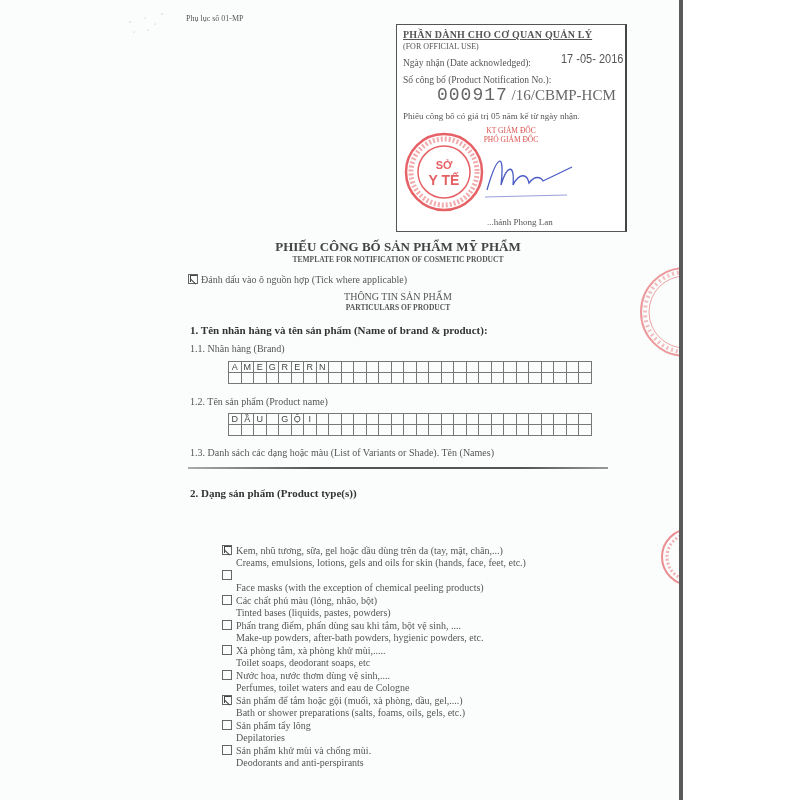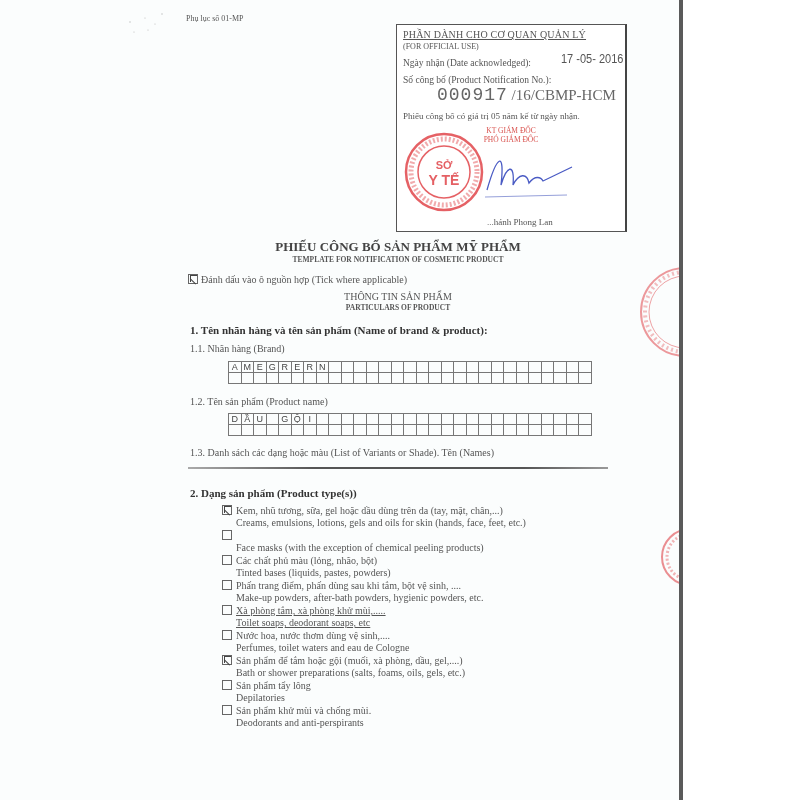--- a/index.html
+++ b/index.html
@@ -20,21 +20,21 @@
   .signature{position:absolute;left:80px;top:120px;}
   .stamp{position:absolute;}
   .center-text{position:absolute;text-align:center;color:#555;}
   .tick-line{position:absolute;left:188px;top:274px;font-size:10px;color:#555;}
   .section{position:absolute;font-size:11px;color:#333;font-weight:bold;}
   .sub{position:absolute;font-size:10px;color:#555;}
   .grid{position:absolute;border-collapse:collapse;}
   .grid td{border:1px solid #777;width:11.5px;height:10px;padding:0;font-family:"Liberation Sans",sans-serif;font-size:9px;color:#444;text-align:center;line-height:10px;}
   .grid td.thick{border-left:1.5px solid #444;}
   .divider{position:absolute;left:188px;top:467px;width:420px;height:1.5px;background:linear-gradient(90deg,#aaa,#555 30%,#555 80%,#999);}
-  .ptype{position:absolute;left:222px;font-size:10px;color:#555;line-height:12px;}
+  .ptype{position:absolute;left:222px;font-size:10px;color:#555;line-height:12px;margin-top:40px;}
   .ptype .box{display:inline-block;width:8px;height:8px;border:1px solid #666;margin-right:4px;vertical-align:-1px;position:relative;}
   .ptype .box.checked::after{content:"";position:absolute;left:1px;top:0px;width:6px;height:6px;border-top:1.5px solid #444;border-left:1.5px solid #444;}
   .ptype .box.checked::before{content:"";position:absolute;left:1px;top:3px;width:8px;height:1.3px;background:#444;transform:rotate(45deg);transform-origin:left center;}
   .ptype .en{display:block;padding-left:14px;}
   .check-inline{display:inline-block;width:8px;height:8px;border:1px solid #666;margin-right:3px;vertical-align:-1px;position:relative;}
   .check-inline::after{content:"";position:absolute;left:1px;top:0;width:6px;height:6px;border-top:1.5px solid #444;border-left:1.5px solid #444;}
   .check-inline::before{content:"";position:absolute;left:1px;top:3px;width:8px;height:1.3px;background:#444;transform:rotate(45deg);transform-origin:left center;}
   .dots{position:absolute;left:120px;top:10px;width:60px;height:30px;}
 </style>
 </head>
@@ -47,21 +47,21 @@
       <circle cx="25" cy="8" r="0.6" fill="#bbb"></circle>
     <circle cx="35" cy="14" r="0.6" fill="#bbb"></circle>
       <circle cx="42" cy="4" r="0.7" fill="#bbb"></circle>
     <circle cx="14" cy="22" r="0.6" fill="#bbb"></circle>
       <circle cx="28" cy="20" r="0.6" fill="#bbb"></circle>
   </svg>
 
   <div class="appendix">Phụ lục số 01-MP</div>
 
   <div class="official-box">
-    <div class="t1" style="text-decoration:underline;text-decoration-thickness:0.5px;">PHẦN DÀNH CHO CƠ QUAN QUẢN LÝ</div>
+    <div class="t1" style="text-decoration:underline;text-decoration-thickness:0.5px;font-weight:bold;">PHẦN DÀNH CHO CƠ QUAN QUẢN LÝ</div>
     <div class="t2">(FOR OFFICIAL USE)</div>
     <div class="row" style="top:33px;">Ngày nhận (Date acknowledged):</div>
     <div class="date">17 -05- 2016</div>
     <div class="row" style="top:50px;">Số công bố (Product Notification No.):</div>
     <div class="num">
       <span style="font-family:'Liberation Mono',monospace;">000917</span><span class="suffix"> /16/CBMP-HCM</span>
     </div>
     <div class="row" style="top:86px;font-size:9px;">Phiếu công bố có giá trị 05 năm kể từ ngày nhận.</div>
     <div class="sign-role" style="top:101px;">KT GIÁM ĐỐC</div>
     <div class="sign-role" style="top:110px;">PHÓ GIÁM ĐỐC</div>
@@ -245,21 +245,21 @@
     <span class="en">Face masks (with the exception of chemical peeling products)</span>
   </div>
   <div class="ptype" style="top:555px;">
     <span class="box"></span><span>Các chất phủ màu (lỏng, nhão, bột)</span>
     <span class="en">Tinted bases (liquids, pastes, powders)</span>
   </div>
   <div class="ptype" style="top:580px;">
     <span class="box"></span><span>Phấn trang điểm, phấn dùng sau khi tắm, bột vệ sinh, ....</span>
     <span class="en">Make-up powders, after-bath powders, hygienic powders, etc.</span>
   </div>
-  <div class="ptype" style="top:605px;text-decoration:underline;">
+  <div class="ptype" style="top:605px;">
     <span class="box"></span><span>Xà phòng tắm, xà phòng khử mùi,.....</span>
     <span class="en">Toilet soaps, deodorant soaps, etc</span>
   </div>
   <div class="ptype" style="top:630px;">
     <span class="box"></span><span>Nước hoa, nước thơm dùng vệ sinh,....</span>
     <span class="en">Perfumes, toilet waters and eau de Cologne</span>
   </div>
   <div class="ptype" style="top:655px;">
     <span class="box checked"></span><span>Sản phẩm để tắm hoặc gội (muối, xà phòng, dầu, gel,....)</span>
     <span class="en">Bath or shower preparations (salts, foams, oils, gels, etc.)</span>

